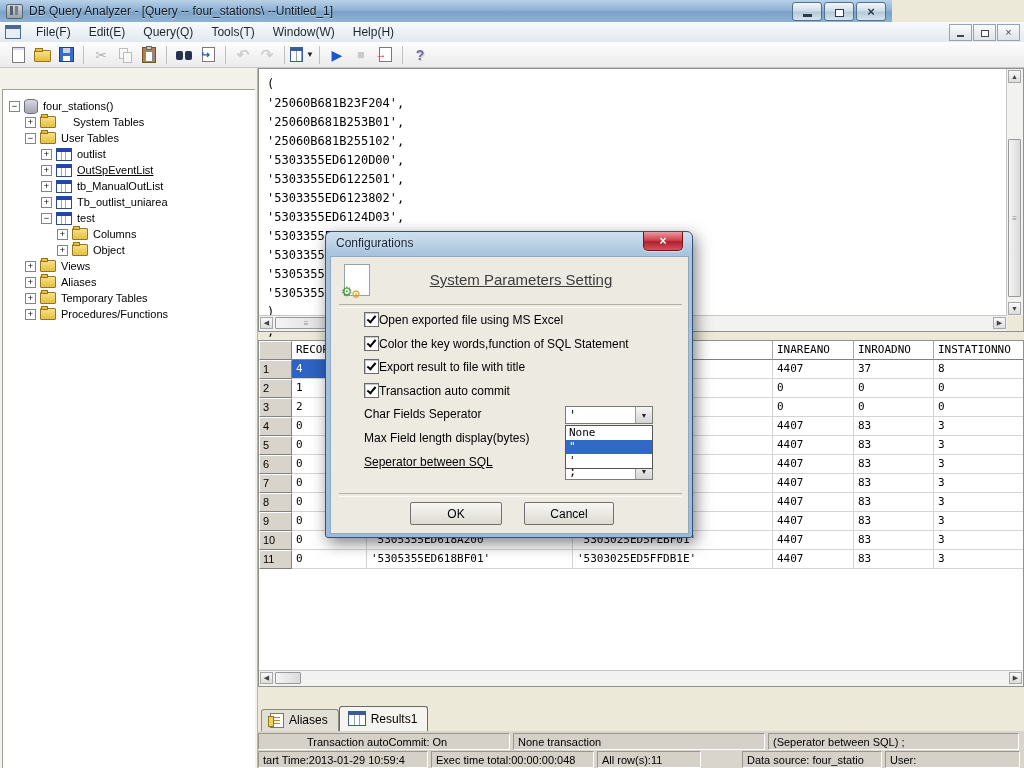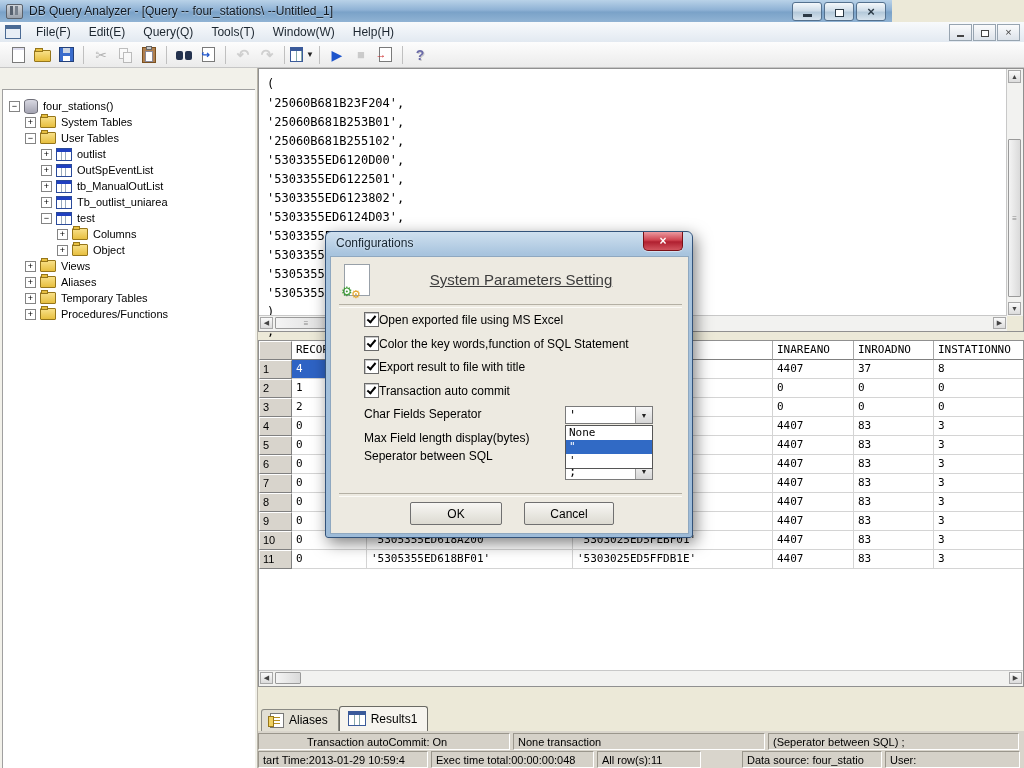--- a/index.html
+++ b/index.html
@@ -272,36 +272,36 @@
     </div>
     <div id="tree-box">
         <div class="tree-row" style="padding-left: 6px; margin-top: 8px;">
           <div class="expander">−</div>
           <div class="ti ti-db"></div>
           <div style="display: inline;">four_stations()</div>
         </div>
         <div class="tree-row" style="padding-left: 22px;">
           <div class="expander">+</div>
           <div class="ti ti-folder"></div>
-          <div style="display: inline;">System Tables</div>
+          <div style="display: inline; margin-left: 12px;">System Tables</div>
         </div>
         <div class="tree-row" style="padding-left: 22px;">
           <div class="expander">−</div>
           <div class="ti ti-folder"></div>
           <div style="display: inline;">User Tables</div>
         </div>
         <div class="tree-row" style="padding-left: 38px;">
           <div class="expander">+</div>
           <div class="ti ti-table"></div>
           <div style="display: inline;">outlist</div>
         </div>
         <div class="tree-row" style="padding-left: 38px;">
           <div class="expander">+</div>
           <div class="ti ti-table"></div>
-          <div style="display: inline;">OutSpEventList</div>
+          <div style="display: inline; text-decoration: underline;">OutSpEventList</div>
         </div>
         <div class="tree-row" style="padding-left: 38px;">
           <div class="expander">+</div>
           <div class="ti ti-table"></div>
           <div style="display: inline;">tb_ManualOutList</div>
         </div>
         <div class="tree-row" style="padding-left: 38px;">
           <div class="expander">+</div>
           <div class="ti ti-table"></div>
           <div style="display: inline;">Tb_outlist_uniarea</div>
@@ -527,21 +527,21 @@
             <div>Export result to file with title</div>
           </div>
           <div class="dlg-cb-row" style="top: 126px;">
             <div class="cb"></div>
             <div>Transaction auto commit</div>
           </div>
         </div>
       <div id="dlg-fields">
           <div class="dlg-label" style="top: 150px;">Char Fields Seperator</div>
           <div class="dlg-label" style="top: 174px;">Max Field length display(bytes)</div>
-          <div class="dlg-label" style="top: 192px;">Seperator between SQL</div>
+          <div class="dlg-label" style="top: 198px; text-decoration: underline;">Seperator between SQL</div>
         </div>
       <div class="combo" style="left:234px;top:149px;">
         <span class="val">'</span>
         <span class="btn">▼</span>
       </div>
       <div class="combo" style="left:234px;top:205px;">
         <span class="val">;</span>
         <span class="btn">▼</span>
       </div>
       <div id="dd-list">

